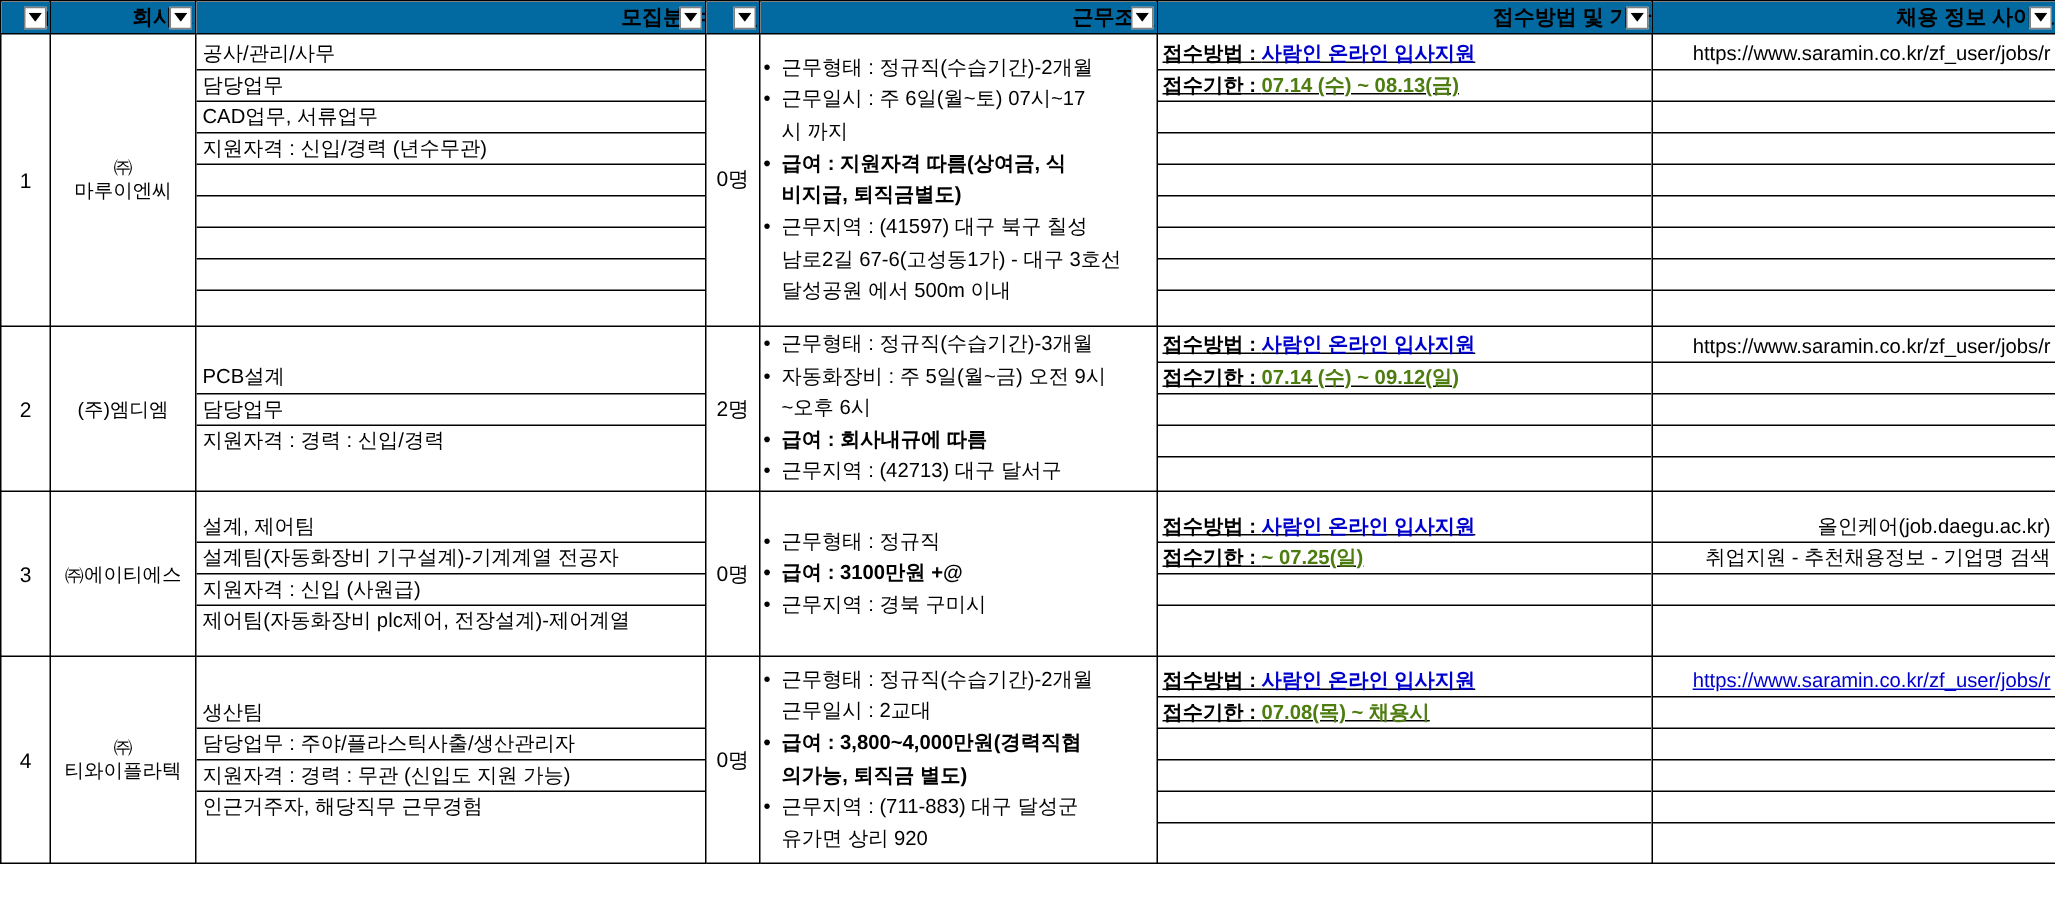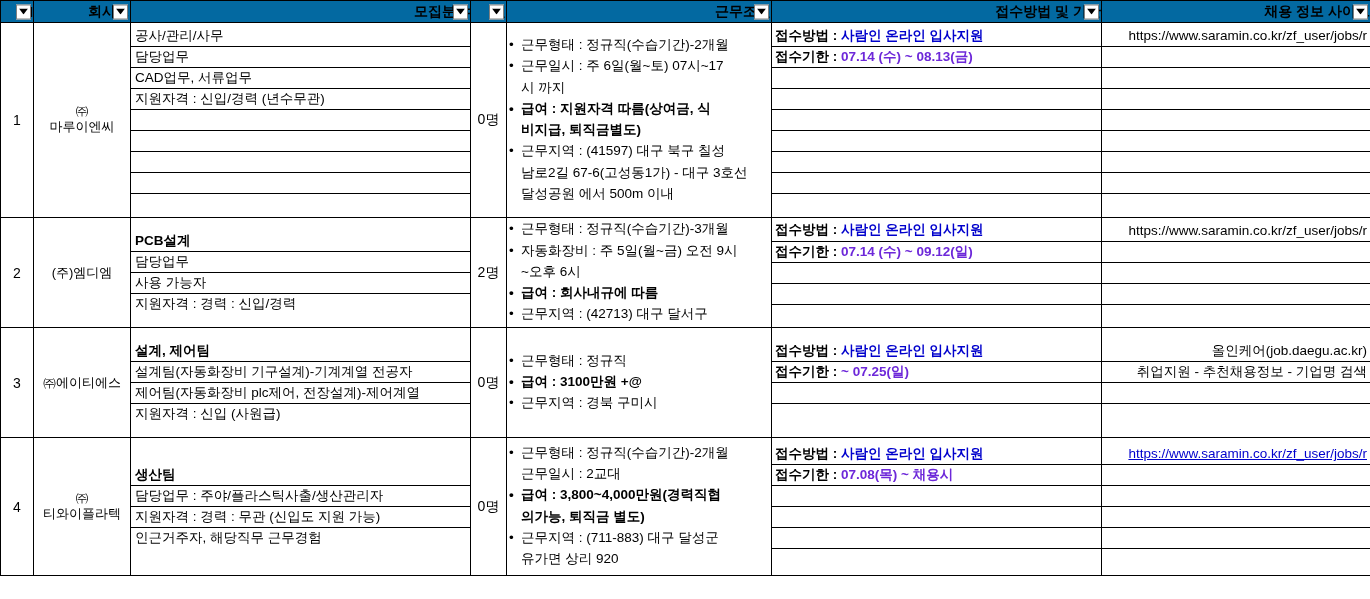--- a/index.html
+++ b/index.html
@@ -81,21 +81,21 @@
     height: 21px;
     padding: 0 4px;
     font-size: 13.5px;
     white-space: nowrap;
     overflow: hidden;
     vertical-align: middle;
   }
   table.inner tr:first-child td { border-top: none; }
   table.inner tr:last-child td { border-bottom: none; }
   td.field-cell { padding: 0; vertical-align: top; }
-  .bold { font-weight: bold; }
+  .bold { font-weight: normal; }
 
   
   td.cond-cell {
     padding: 3px 4px;
     font-size: 13.5px;
     line-height: 1.5;
   }
   ul.cond-list {
     margin: 0;
     padding: 0;
@@ -118,36 +118,37 @@
   ul.cond-list li.nomark::before { content: ""; }
   .cond-center { text-align: center; }
 
   
   td.apply-cell { padding: 0; vertical-align: top; }
   table.apply-inner {
     border-collapse: collapse;
     table-layout: fixed;
     width: 100%;
     height: 100%;
+    text-decoration: underline;
   }
   table.apply-inner td {
     border: 1px solid #000;
     border-left: none;
     border-right: none;
     height: 21px;
     padding: 0 3px;
     font-size: 13.5px;
     white-space: nowrap;
     vertical-align: middle;
   }
   table.apply-inner tr:first-child td { border-top: none; }
   table.apply-inner tr:last-child td { border-bottom: none; }
   .lbl { color: #000; font-weight: bold; }
   .val-blue { color: #0000cc; font-weight: bold; }
-  .val-red { color: #6d28d9; font-weight: bold; }
+  .val-red { color: #4d7c0f; font-weight: bold; }
 
   
   td.site-cell { padding: 0; vertical-align: top; }
   table.site-inner {
     border-collapse: collapse;
     table-layout: fixed;
     width: 100%;
     height: 100%;
   }
   table.site-inner td {
@@ -375,23 +376,20 @@
         <td class="field-cell">
           <table class="inner">
             <tbody>
                 <tr>
                   <td class="bold">PCB설계</td>
                 </tr>
             <tr>
                   <td>담당업무</td>
                 </tr>
             <tr>
-                  <td>사용 가능자</td>
-                </tr>
-            <tr>
                   <td>지원자격 : 경력 : 신입/경력</td>
                 </tr>
           </tbody>
             </table>
         </td>
         <td class="cnt-cell">2명</td>
         <td class="cond-cell">
           <ul class="cond-list">
             <li>근무형태 : 정규직(수습기간)-3개월</li>
             <li>자동화장비 : 주 5일(월~금) 오전 9시</li>
@@ -454,24 +452,24 @@
         <td class="field-cell">
           <table class="inner">
             <tbody>
                 <tr>
                   <td class="bold">설계, 제어팀</td>
                 </tr>
             <tr>
                   <td>설계팀(자동화장비 기구설계)-기계계열 전공자</td>
                 </tr>
             <tr>
+                  <td>지원자격 : 신입 (사원급)</td>
+                </tr>
+            <tr>
                   <td>제어팀(자동화장비 plc제어, 전장설계)-제어계열</td>
-                </tr>
-            <tr>
-                  <td>지원자격 : 신입 (사원급)</td>
                 </tr>
           </tbody>
             </table>
         </td>
         <td class="cnt-cell">0명</td>
         <td class="cond-cell">
           <ul class="cond-list">
             <li>근무형태 : 정규직</li>
             <li class="b">급여 : 3100만원 +@</li>
             <li>근무지역 : 경북 구미시</li>

